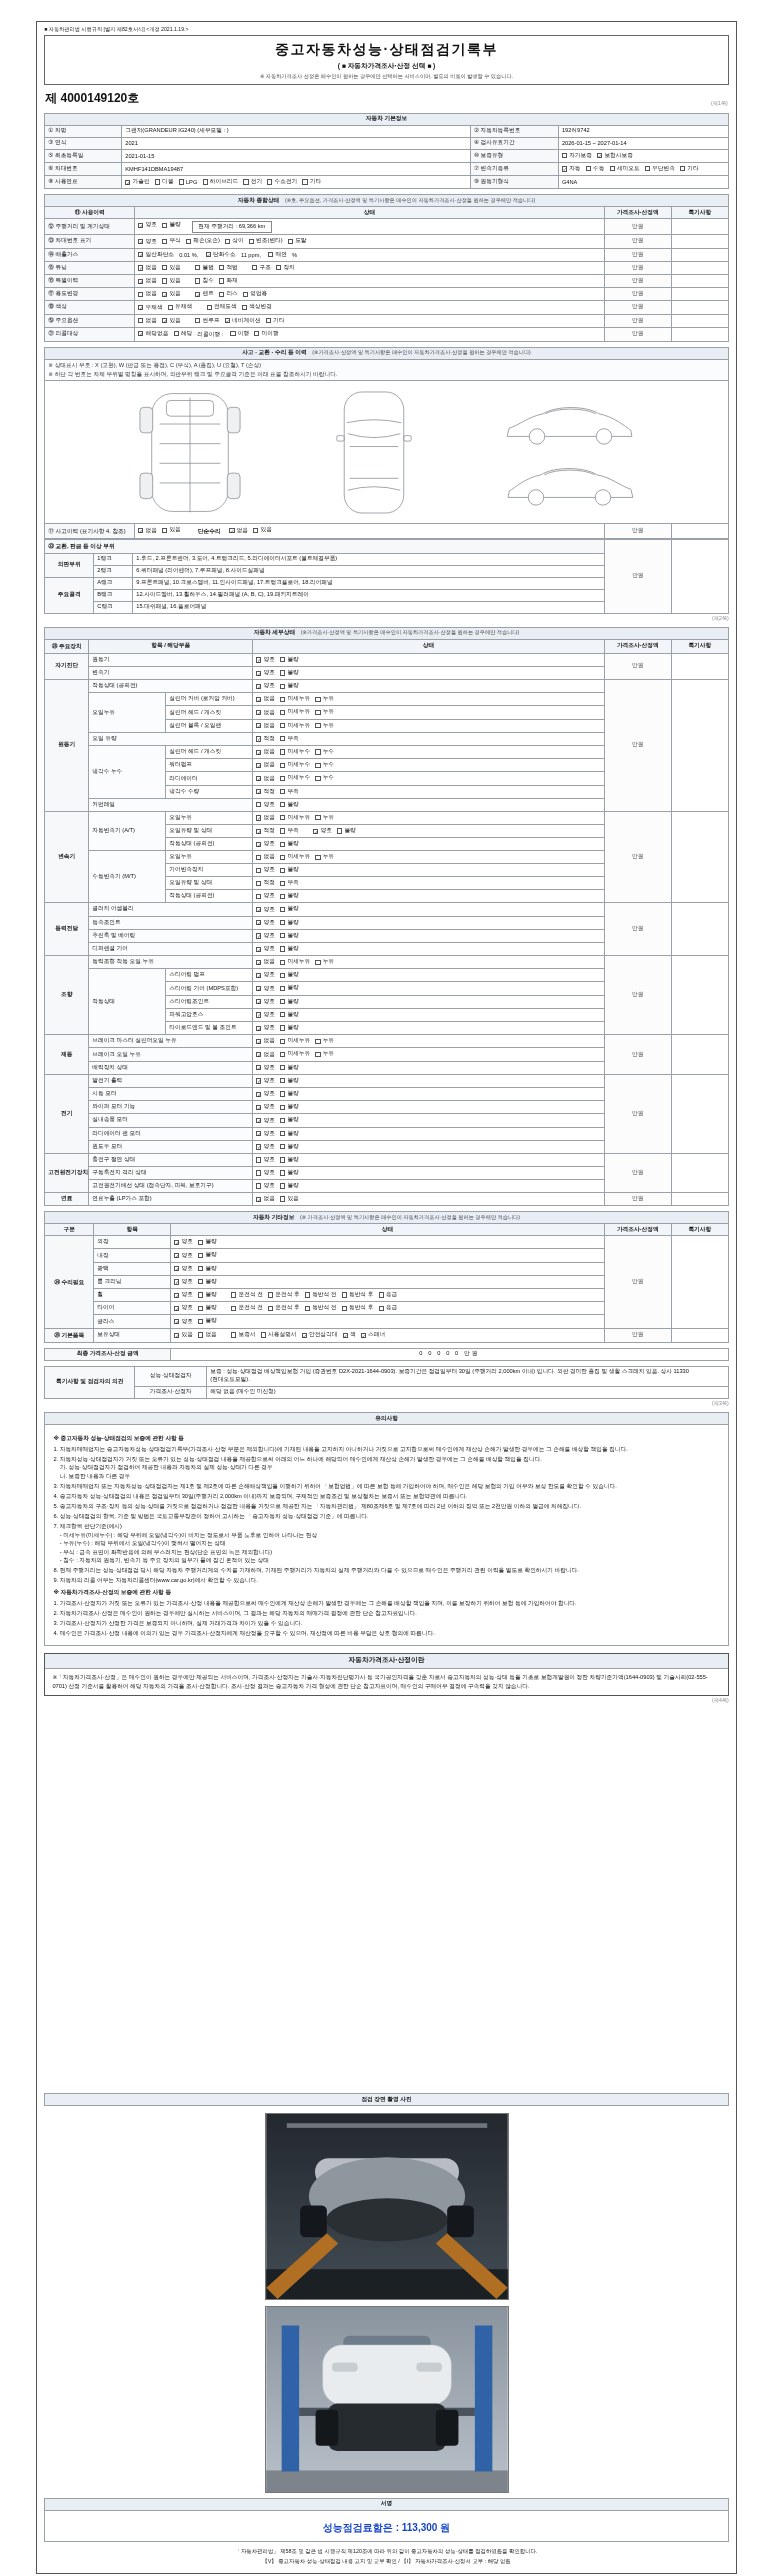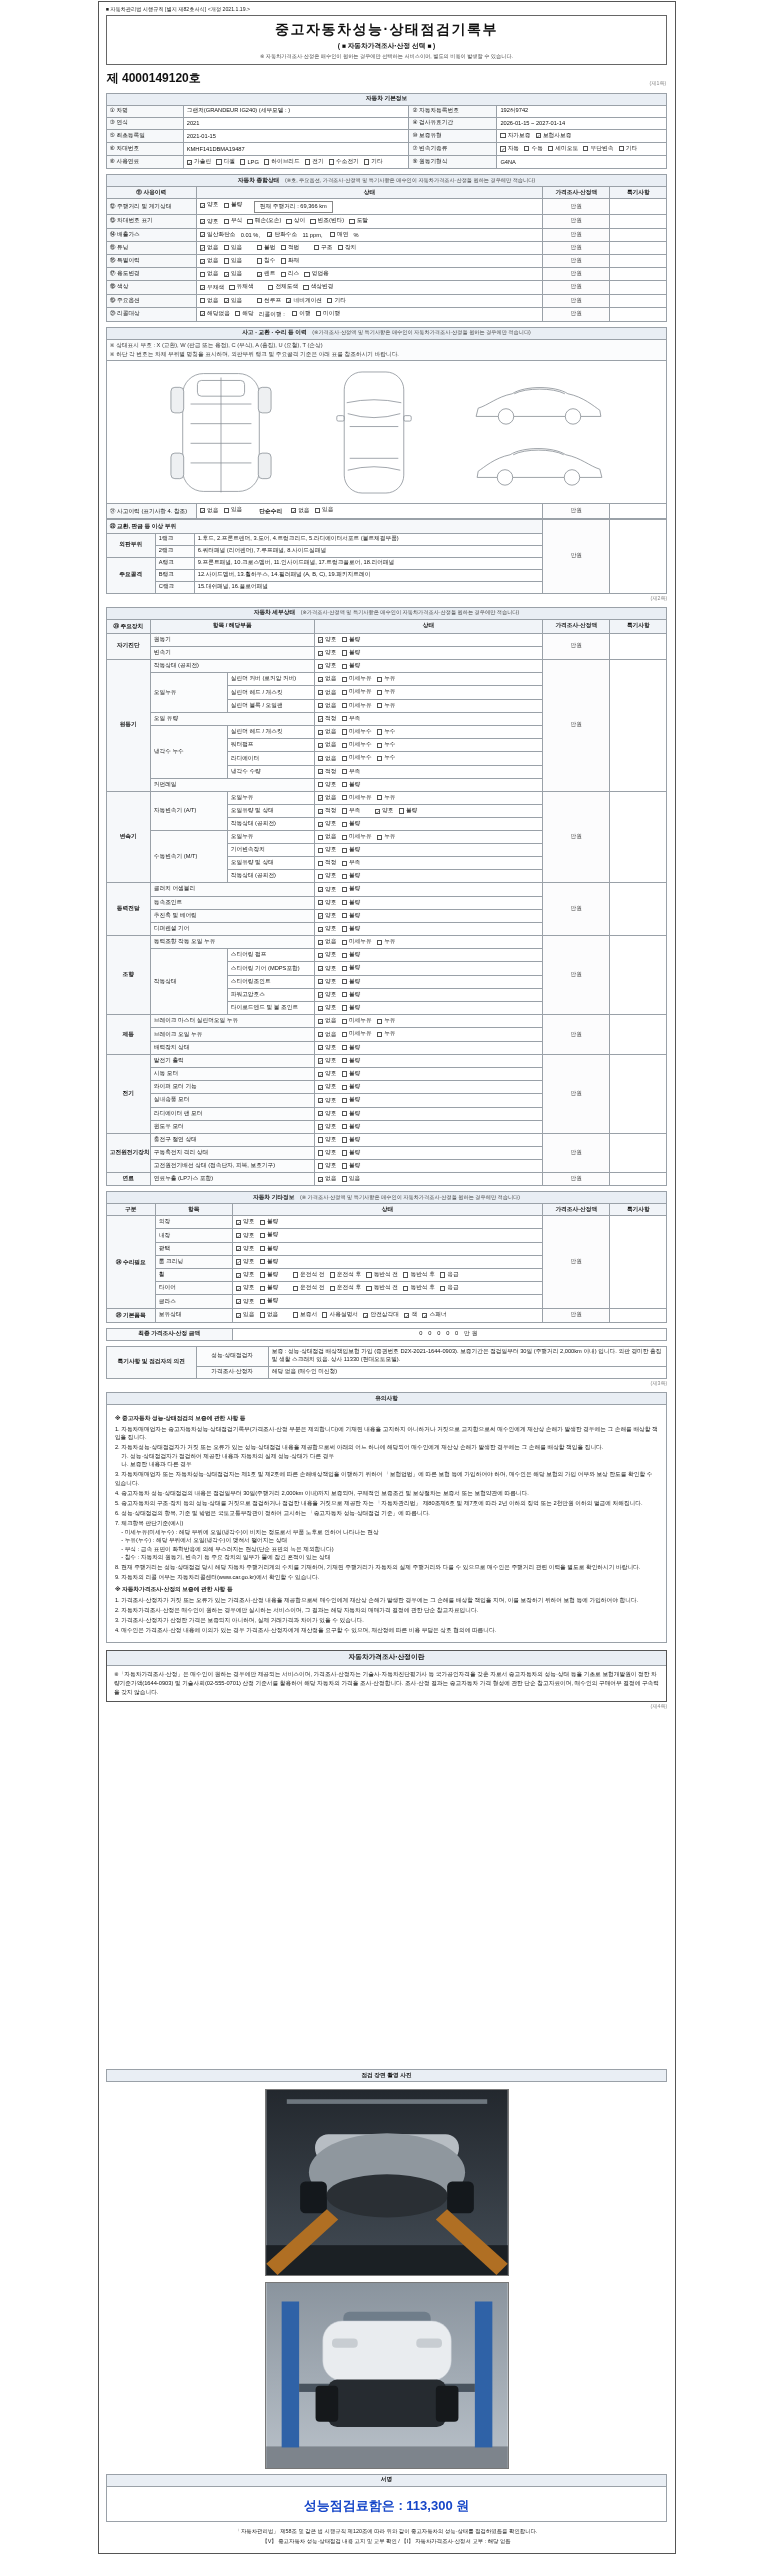--- a/index.html
+++ b/index.html
@@ -1,17 +1,17 @@
 <!DOCTYPE html>
 <html lang="ko" style="font-size:8.2px"><head>
 <meta charset="utf-8">
 <style>
   html,body{margin:0;padding:0;background:#fff;}
   body{width:773px;height:2576px;font-family:"Liberation Sans","DejaVu Sans",sans-serif;color:#111;overflow:hidden;}
-  .sheet{width:578px;min-height:2553px;margin:1px auto 0;border:0.5px solid #555;box-sizing:border-box;
+  .sheet{width:701px;min-height:2553px;margin:21px auto 0;border:0.5px solid #555;box-sizing:border-box;
          padding:4.1px 7.2px 7.2px;display:flex;flex-direction:column;}
   .formref{font-size:5.2px;color:#222;}
   .titlebox{text-align:center;border:0.5px solid #666;margin-top:2.1px;padding:5.2px 0 4.1px;}
   .t1{font-size:14px;font-weight:bold;letter-spacing:1.5px;}
   .t2{font-size:6.7px;font-weight:bold;margin-top:2.6px;}
   .t3{font-size:5.2px;color:#444;margin-top:2.1px;}
   .docline{display:flex;justify-content:space-between;align-items:flex-end;margin:5.2px 1px 0;}
   .docno{font-size:12px;font-weight:bold;}
   .pagemark{font-size:5.2px;color:#888;}
   .pm-r{text-align:right;font-size:5.2px;color:#888;margin-top:1px;}
@@ -38,21 +38,21 @@
   svg.diag{stroke:#8a9097;fill:none;stroke-width:1.6;}
   .noticebody{border:0.5px solid #9aa1a8;border-top:none;padding:5.2px 8.2px 6.2px;font-size:5.7px;line-height:1.5;}
   .nsub{font-weight:bold;margin:3.6px 0 2.1px;}
   .para{margin:1.5px 0;white-space:pre-wrap;}
   .appr{border:0.5px solid #555;margin-top:6.2px;}
   .appr .ah{background:#e9eef4;font-weight:bold;text-align:center;font-size:6.7px;padding:2.6px;border-bottom:0.5px solid #9aa1a8;}
   .appr .ab{font-size:5.7px;line-height:1.55;padding:4.1px 7.2px;}
   .grow{flex:1 1 auto;}
   .photos{text-align:center;}
   .photo{display:block;margin:6.2px auto 0;border:0.5px solid #777;}
-  .fee{text-align:center;padding:8.2px 5.2px 5.2px;font-size:13px;font-weight:bold;color:#1646c8;}
+  .fee{text-align:center;padding:8.2px 5.2px 5.2px;font-size:10px;font-weight:bold;color:#1646c8;}
   .signbody{height:24px;}
   .foot{text-align:center;font-size:5.4px;color:#222;margin-top:5.2px;line-height:1.7;}
 </style>
 </head>
 <body>
 
 <div class="sheet">
 
   <div class="formref">■ 자동차관리법 시행규칙 [별지 제82호서식] &lt;개정 2021.1.19.&gt;</div>
 

